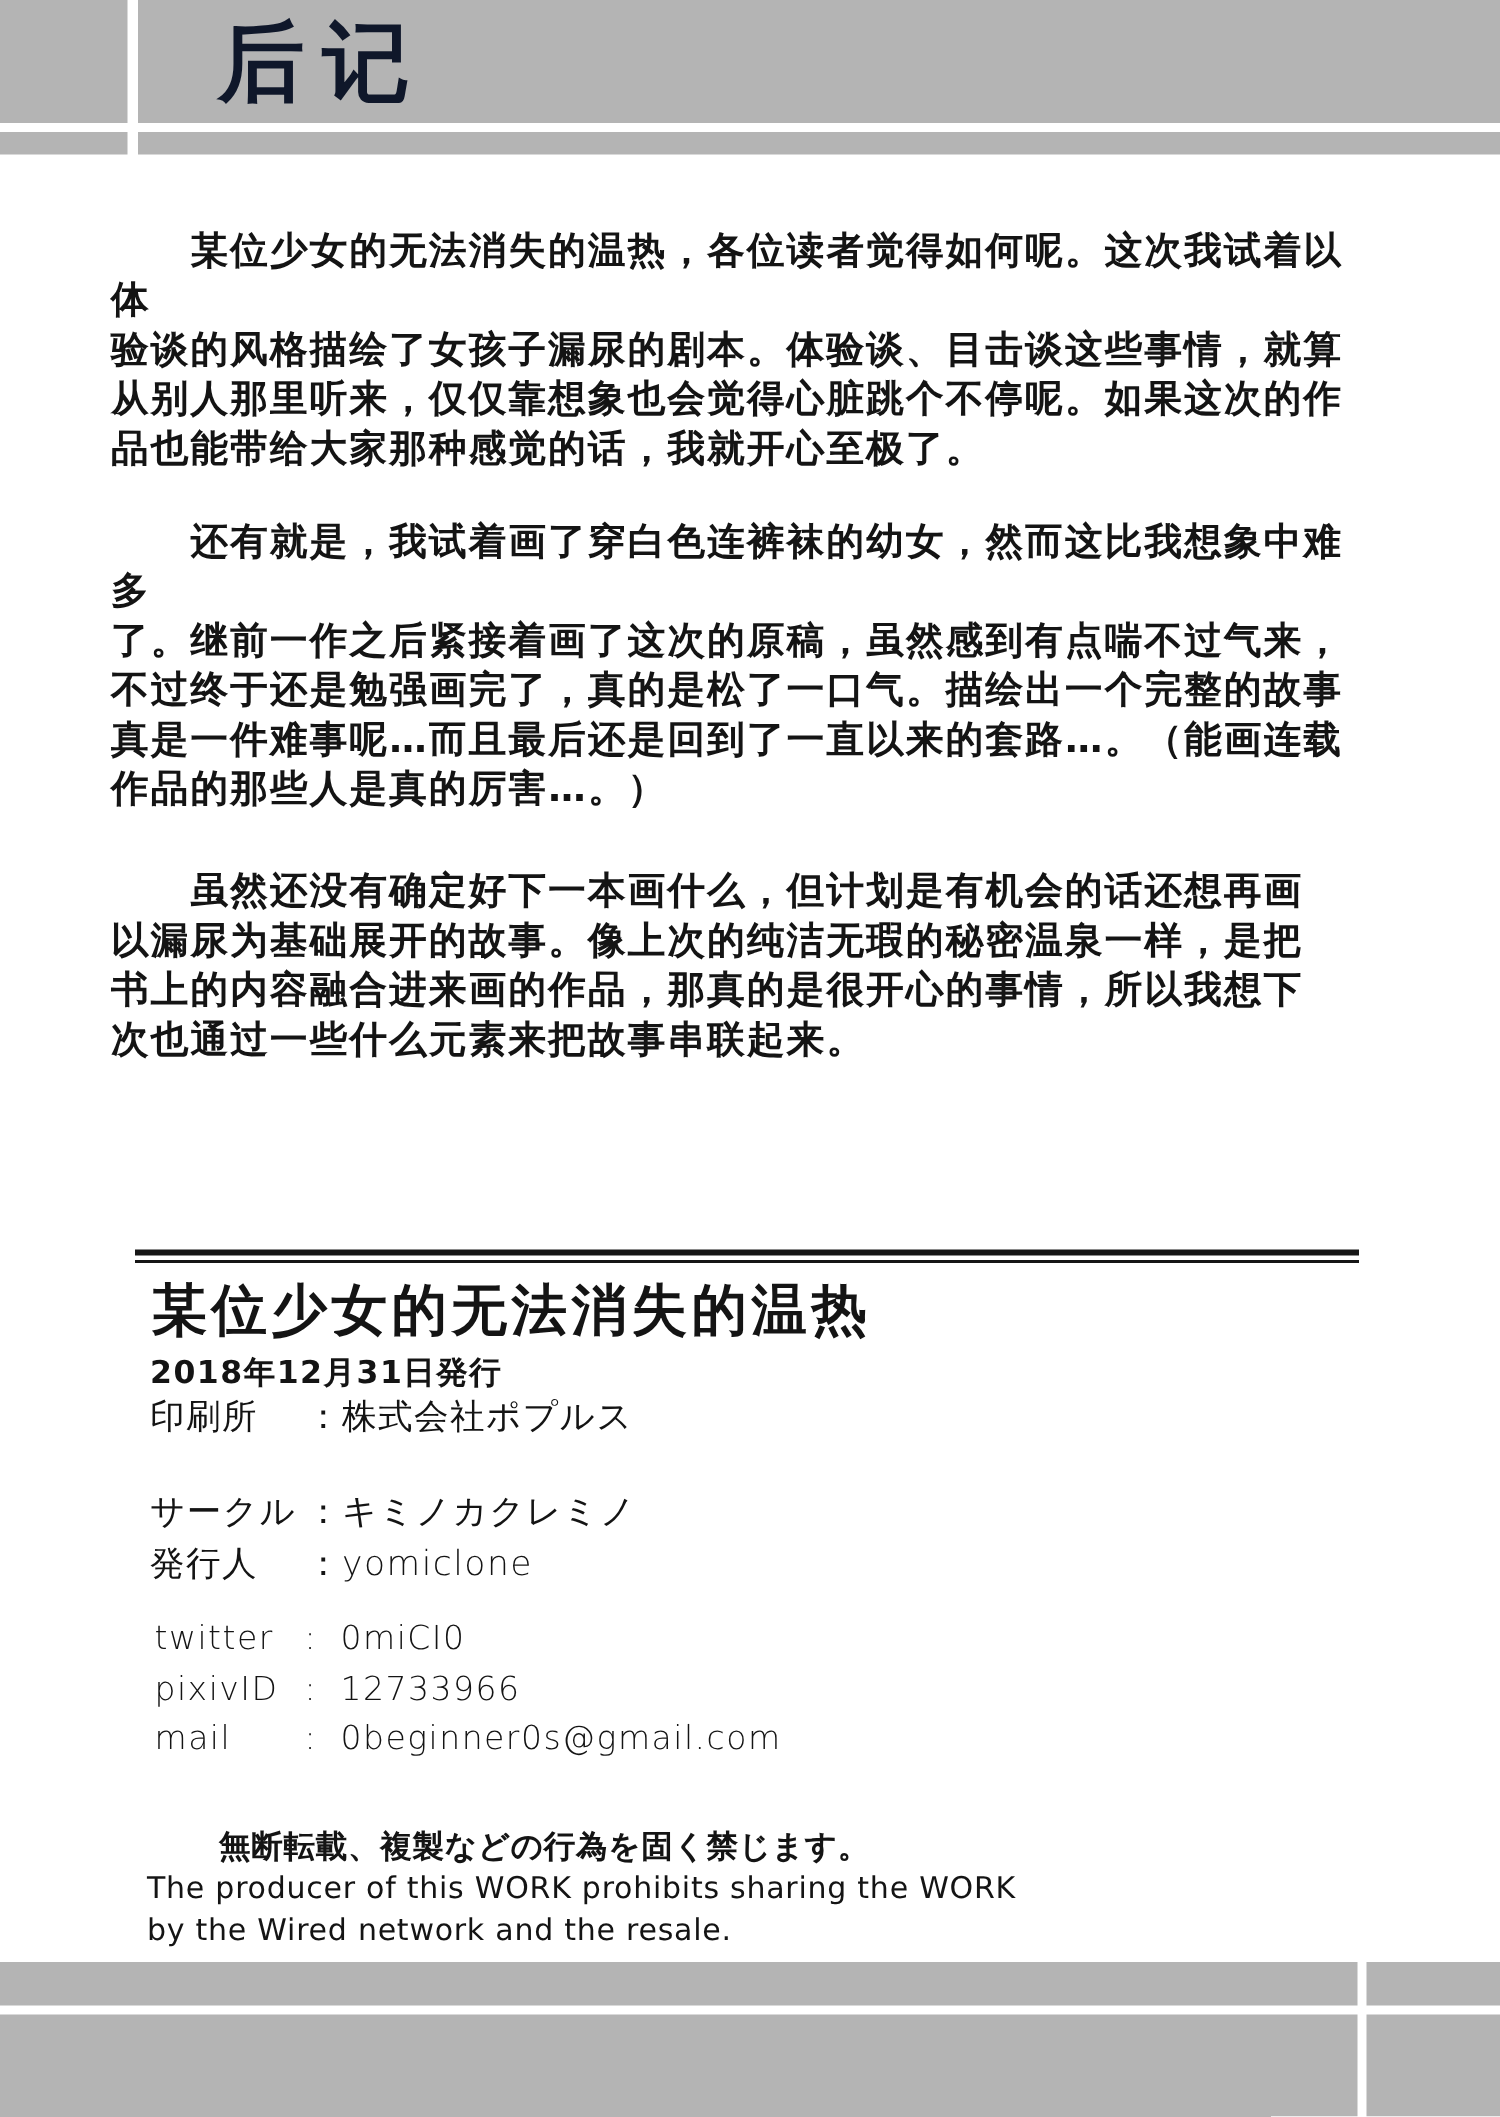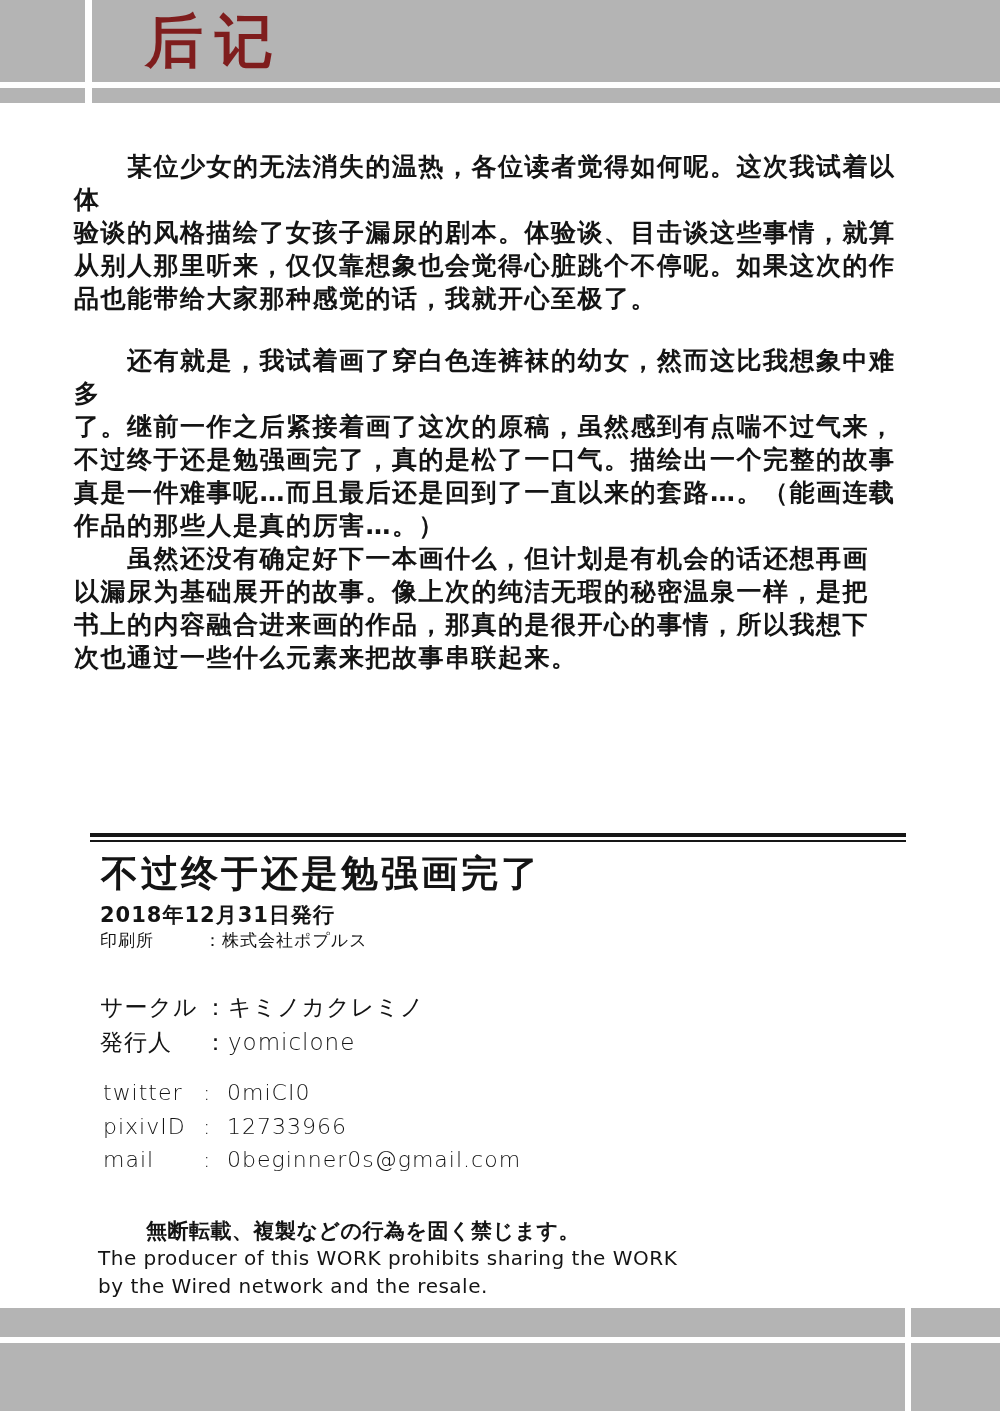--- a/index.html
+++ b/index.html
@@ -13,52 +13,52 @@
   }
   .gray{position:absolute;background:#b4b4b4;}
   
   #hdr-top-left{left:0;top:0;width:85px;height:82px;}
   #hdr-top-right{left:92px;top:0;right:0;height:82px;}
   #hdr-sub-left{left:0;top:88px;width:85px;height:15px;}
   #hdr-sub-right{left:92px;top:88px;right:0;height:15px;}
   .header-title{
     position:absolute;left:53px;top:6px;
     font-size:58px;line-height:70px;font-weight:bold;
-    color:#7f1d1d;letter-spacing:12px;
+    color:#0f172a;letter-spacing:12px;
   }
   
   #ftr-sub-left{left:0;top:1308px;width:905px;height:29px;}
   #ftr-sub-right{left:911px;top:1308px;right:0;height:29px;}
   #ftr-bot-left{left:0;top:1343px;width:905px;height:68px;}
   #ftr-bot-right{left:911px;top:1343px;right:0;height:68px;}
   
   #afterword{
     position:absolute;left:74px;top:152px;width:840px;
     font-size:25px;line-height:33px;letter-spacing:1.5px;
     font-weight:600;
   }
   #afterword p{margin:0;white-space:pre-line;}
   #afterword p.p1{margin-bottom:27px;font-family:Liberation Mono, monospace;}
-  #afterword p.p2{}
+  #afterword p.p2{margin-bottom:35px;}
   #afterword p.p3{margin-bottom:20px;}
   
   .divider{
     position:absolute;left:90px;top:833px;width:816px;height:3px;
     border-top:4px solid #161616;border-bottom:2px solid #161616;
   }
   .colophon-title{
     position:absolute;left:101px;top:849px;
     font-size:37px;font-weight:bold;letter-spacing:3px;
   }
   .pub-date{
     position:absolute;left:100px;top:901px;
     font-size:21px;letter-spacing:1px;font-weight:700;
   }
   .info-row{display:flex;align-items:baseline;}
-  .pub-printer{position:absolute;left:100px;top:929px;font-size:17px;letter-spacing:1px;}
+  .pub-printer{position:absolute;left:100px;top:929px;font-size:23px;letter-spacing:1px;}
   .circle-row{position:absolute;left:100px;top:992px;font-size:23px;font-weight:300;letter-spacing:1px;}
   .publisher-row{position:absolute;left:100px;top:1027px;font-size:23px;font-weight:300;letter-spacing:1px;}
   .info-lbl{display:inline-block;width:104px;flex:none;}
   .info-sep{flex:none;}
   .info-val{flex:none;}
   #contacts{
     position:absolute;left:103px;top:1076px;
     font-size:22px;line-height:33.5px;font-weight:300;letter-spacing:1px;
   }
   .contact-row{display:flex;align-items:baseline;}
@@ -95,21 +95,21 @@
 真是一件难事呢…而且最后还是回到了一直以来的套路…。（能画连载
 作品的那些人是真的厉害…。）</p>
   <p class="p3">　　虽然还没有确定好下一本画什么，但计划是有机会的话还想再画
 以漏尿为基础展开的故事。像上次的纯洁无瑕的秘密温泉一样，是把
 书上的内容融合进来画的作品，那真的是很开心的事情，所以我想下
 次也通过一些什么元素来把故事串联起来。</p>
 </div>
 
 <div class="divider"></div>
 
-<div class="colophon-title">不过终于还是勉强画完了</div>
+<div class="colophon-title">某位少女的无法消失的温热</div>
 
 <div class="pub-date">2018年12月31日発行</div>
 
 <div class="pub-printer info-row">
   <span class="info-lbl">印刷所</span>
     <span class="info-sep">：</span>
     <span class="info-val">株式会社ポプルス</span>
 </div>
 
 <div class="circle-row info-row">

